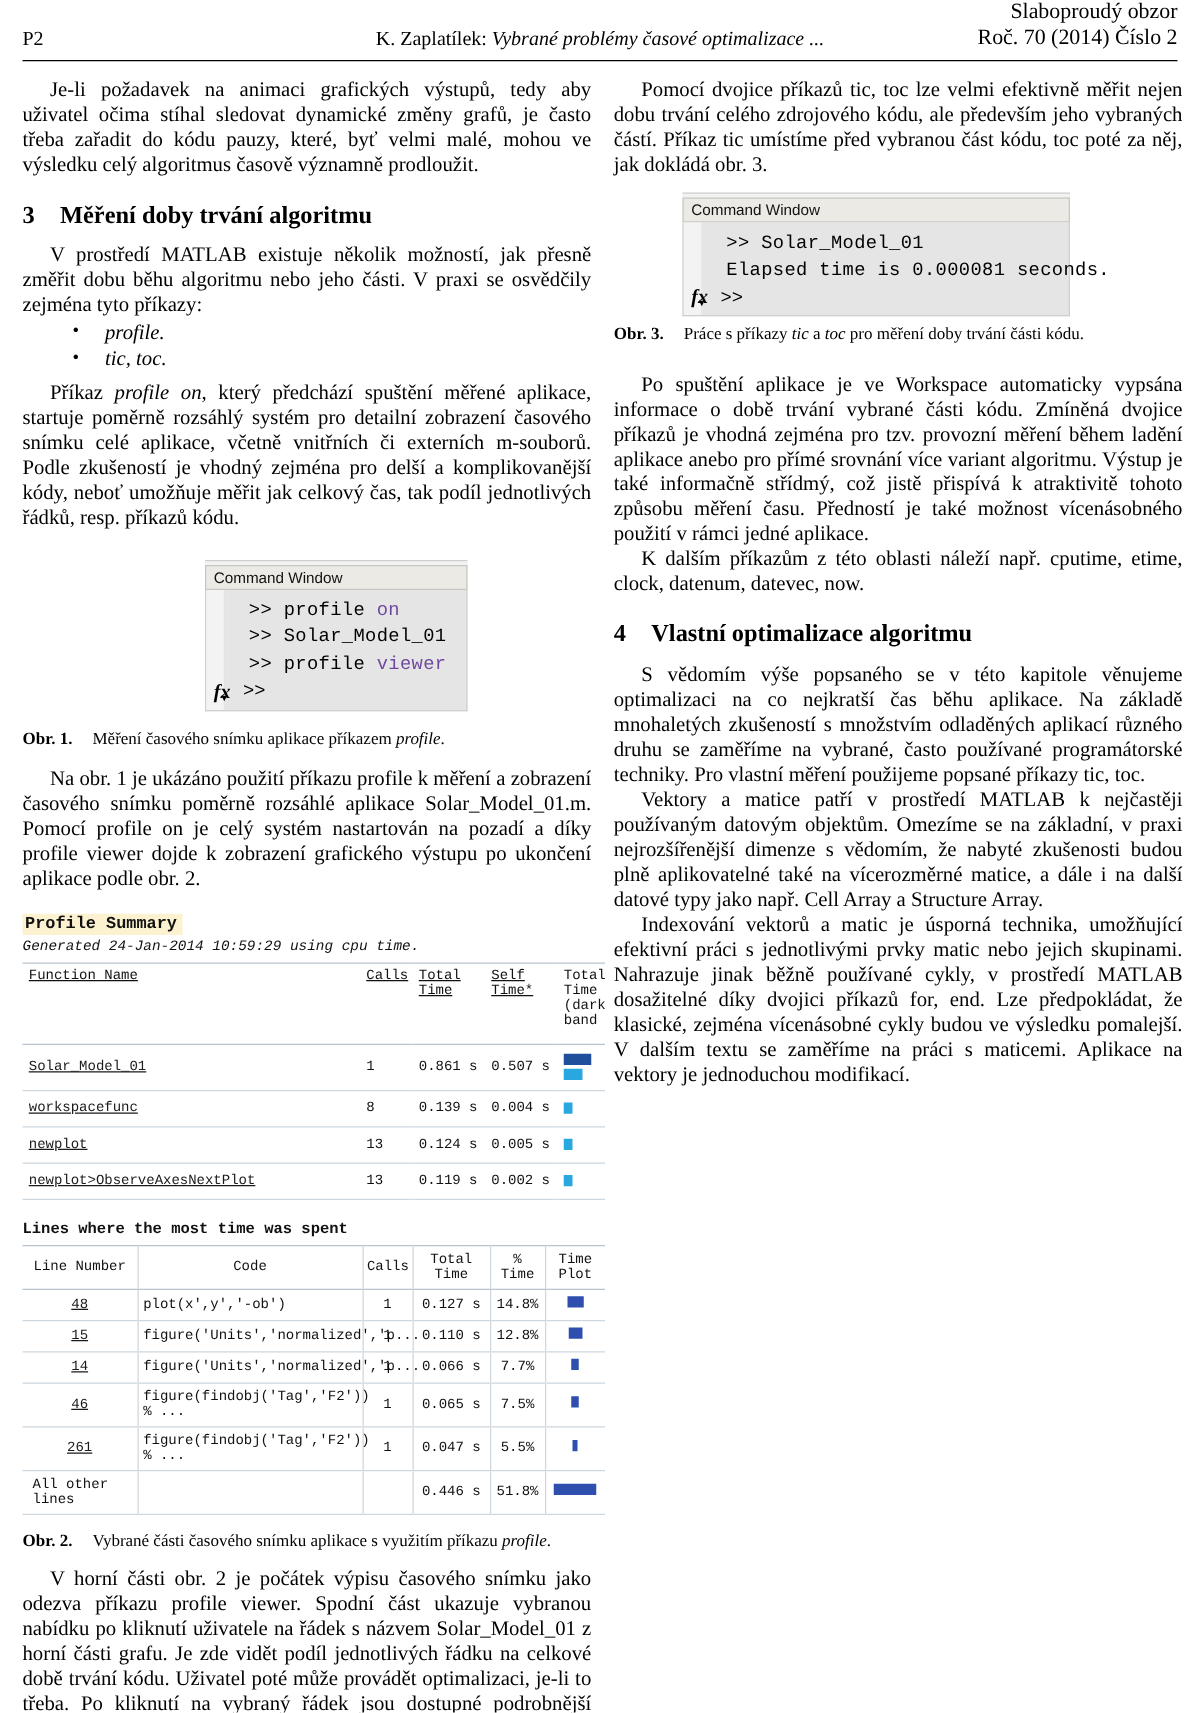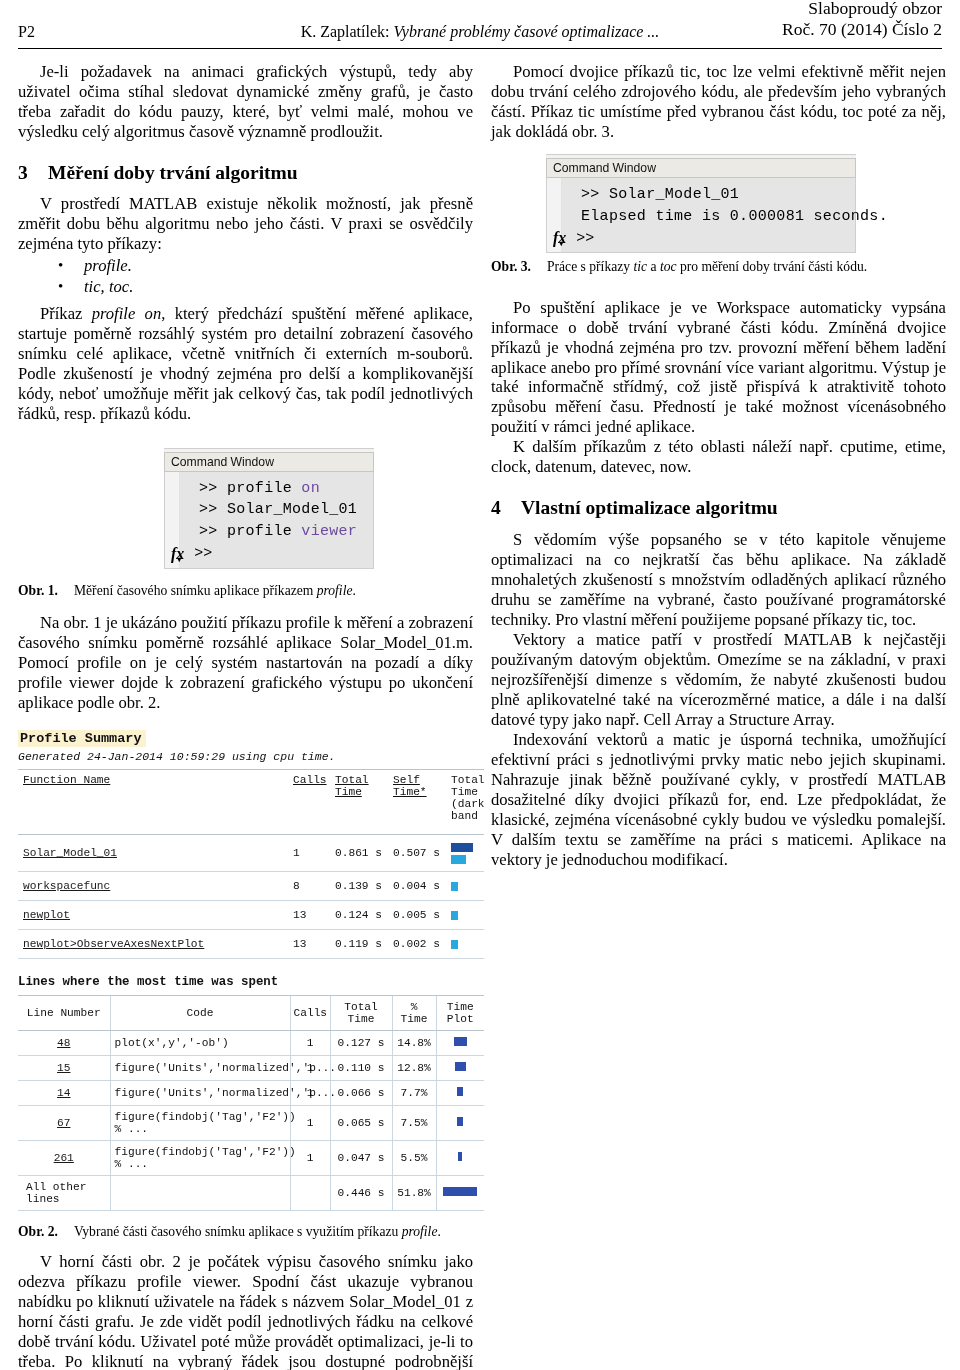--- a/index.html
+++ b/index.html
@@ -296,21 +296,21 @@
             </tr>
             <tr>
               <td><a href="#">14</a></td>
               <td class="code vline">figure('Units','normalized','p...</td>
               <td class="vline">1</td>
               <td class="vline">0.066 s</td>
               <td class="vline">7.7%</td>
               <td class="vline"><span class="tbar" style="width:6px"></span></td>
             </tr>
             <tr>
-              <td><a href="#">67</a></td>
+              <td><a href="#">46</a></td>
               <td class="code vline">figure(findobj('Tag','F2')) % ...</td>
               <td class="vline">1</td>
               <td class="vline">0.065 s</td>
               <td class="vline">7.5%</td>
               <td class="vline"><span class="tbar" style="width:6px"></span></td>
             </tr>
             <tr>
               <td><a href="#">261</a></td>
               <td class="code vline">figure(findobj('Tag','F2')) % ...</td>
               <td class="vline">1</td>

